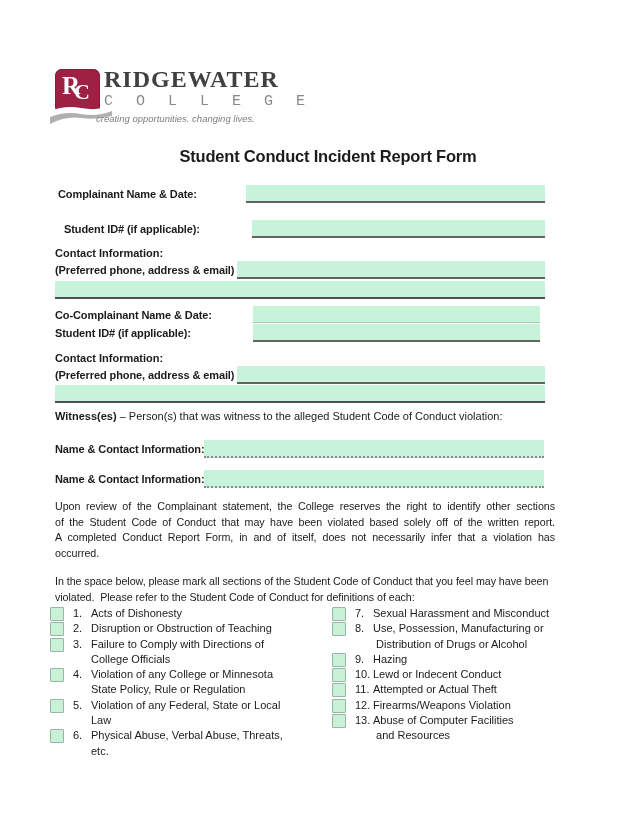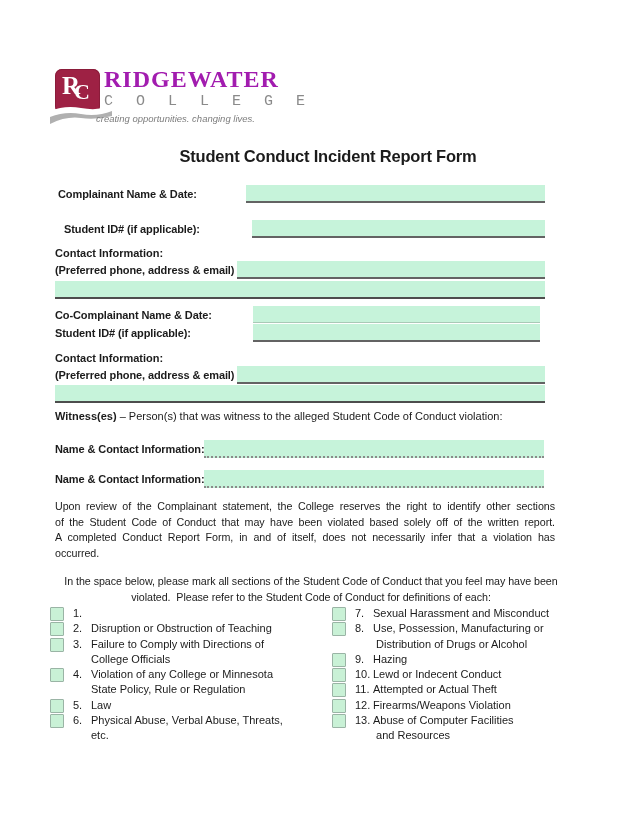--- a/index.html
+++ b/index.html
@@ -14,21 +14,21 @@
     position:absolute; left:0; top:3px; width:45px; height:44px;
     background:#9e2144; border-radius:7px; box-shadow:inset 0 0 0 1px #8a1c3a;
   }
   .rc-r, .rc-c { position:absolute; color:#ffffff; font-family:"Liberation Serif", serif; font-weight:bold; }
   .rc-r { left:7px; top:3px; font-size:25px; }
   .rc-c { left:19px; top:10px; font-size:22px; }
   .swoosh { position:absolute; left:-5px; top:39px; }
   .brand { position:absolute; left:49px; top:1px; }
   .brand-name {
     font-family:"Liberation Serif", serif; font-weight:bold; font-size:24px;
-    color:#a21caf; letter-spacing:1px; line-height:25px; white-space:nowrap;
+    color:#404040; letter-spacing:1px; line-height:25px; white-space:nowrap;
   }
   .brand-sub {
     font-size:15px; color:#8a8a8a; letter-spacing:7px; line-height:17px;
     margin-top:1px; white-space:nowrap;font-family:Liberation Mono, monospace;
   }
   .tagline {
     position:absolute; left:41px; top:47px; font-style:italic; font-size:9.5px;
     color:#7d7d7d; white-space:nowrap;
   }
 
@@ -61,21 +61,21 @@
   #witness-line{ position:absolute; left:55px; top:410px; font-size:11px; white-space:nowrap; }
   #witness-line b { font-weight:bold; }
   #row-wit1    { top:440px; width:489px; }  #row-wit1   .flabel { width:149px; }
   #row-wit2    { top:470px; width:489px; }  #row-wit2   .flabel { width:149px; }
 
   
   .para { position:absolute; left:55px; font-size:10.7px; line-height:15.5px; letter-spacing:-0.05px; }
   #para1 { top:499px; width:500px; }
   #para1 .jline { text-align:justify; text-align-last:justify; white-space:normal; }
   #para1 .jline-last { text-align:left; }
-  #para2 { top:574px; width:512px;text-align:center; }
+  #para2 { top:574px; width:512px; }
   #para2 div { white-space:pre-wrap; }
 
   
   .ckcol { position:absolute; top:606px; font-size:11px; line-height:15.3px; }
   #ckleft  { left:50px;  width:285px; }
   #ckright { left:332px; width:305px; }
   .check-item { display:flex; align-items:flex-start; }
   .ckbox {
     width:12px; height:12px; flex:none; background:#c9f1d6;
     border:1px solid #9ab4a5; border-radius:1px; margin:1px 9px 0 0;
@@ -159,40 +159,41 @@
   </div>
   <div class="para" id="para2">
     <div>In the space below, please mark all sections of the Student Code of Conduct that you feel may have been</div>
     <div>violated.  Please refer to the Student Code of Conduct for definitions of each:</div>
   </div>
 
   <div class="ckcol" id="ckleft">
     <div class="check-item">
       <span class="ckbox"></span>
       <span class="cknum">1.</span>
+      <span class="cktxt"><div>Acts of Dishonesty</div><div></div></span>
     </div>
     <div class="check-item">
       <span class="ckbox"></span>
       <span class="cknum">2.</span>
       <span class="cktxt"><div>Disruption or Obstruction of Teaching</div><div></div></span>
     </div>
     <div class="check-item">
       <span class="ckbox"></span>
       <span class="cknum">3.</span>
       <span class="cktxt"><div>Failure to Comply with Directions of</div><div>College Officials</div></span>
     </div>
     <div class="check-item">
       <span class="ckbox"></span>
       <span class="cknum">4.</span>
       <span class="cktxt"><div>Violation of any College or Minnesota</div><div>State Policy, Rule or Regulation</div></span>
     </div>
     <div class="check-item">
       <span class="ckbox"></span>
       <span class="cknum">5.</span>
-      <span class="cktxt"><div>Law</div></span>
+      <span class="cktxt"><div>Violation of any Federal, State or Local</div><div>Law</div></span>
     </div>
     <div class="check-item">
       <span class="ckbox"></span>
       <span class="cknum">6.</span>
       <span class="cktxt"><div>Physical Abuse, Verbal Abuse, Threats,</div><div>etc.</div></span>
     </div>
   </div>
 
   <div class="ckcol" id="ckright">
     <div class="check-item">

